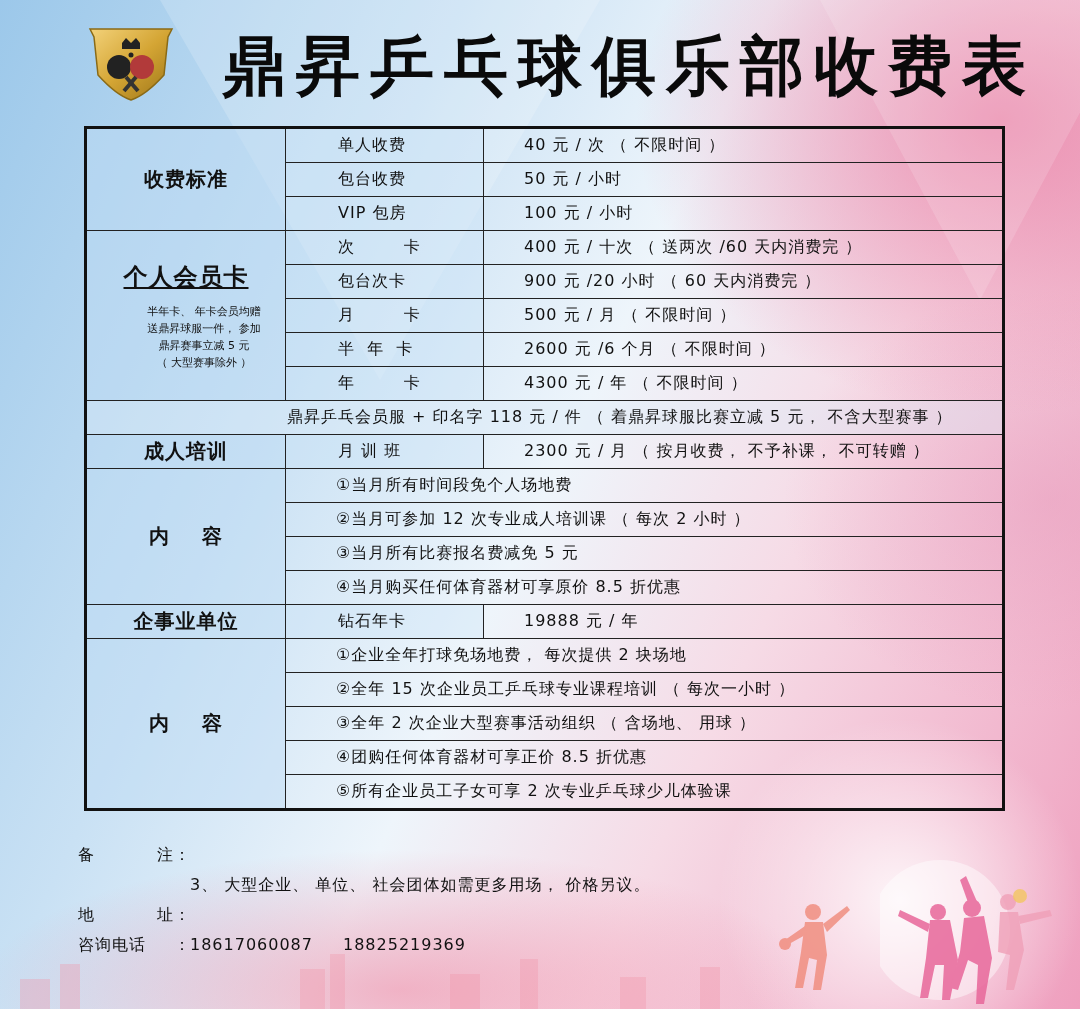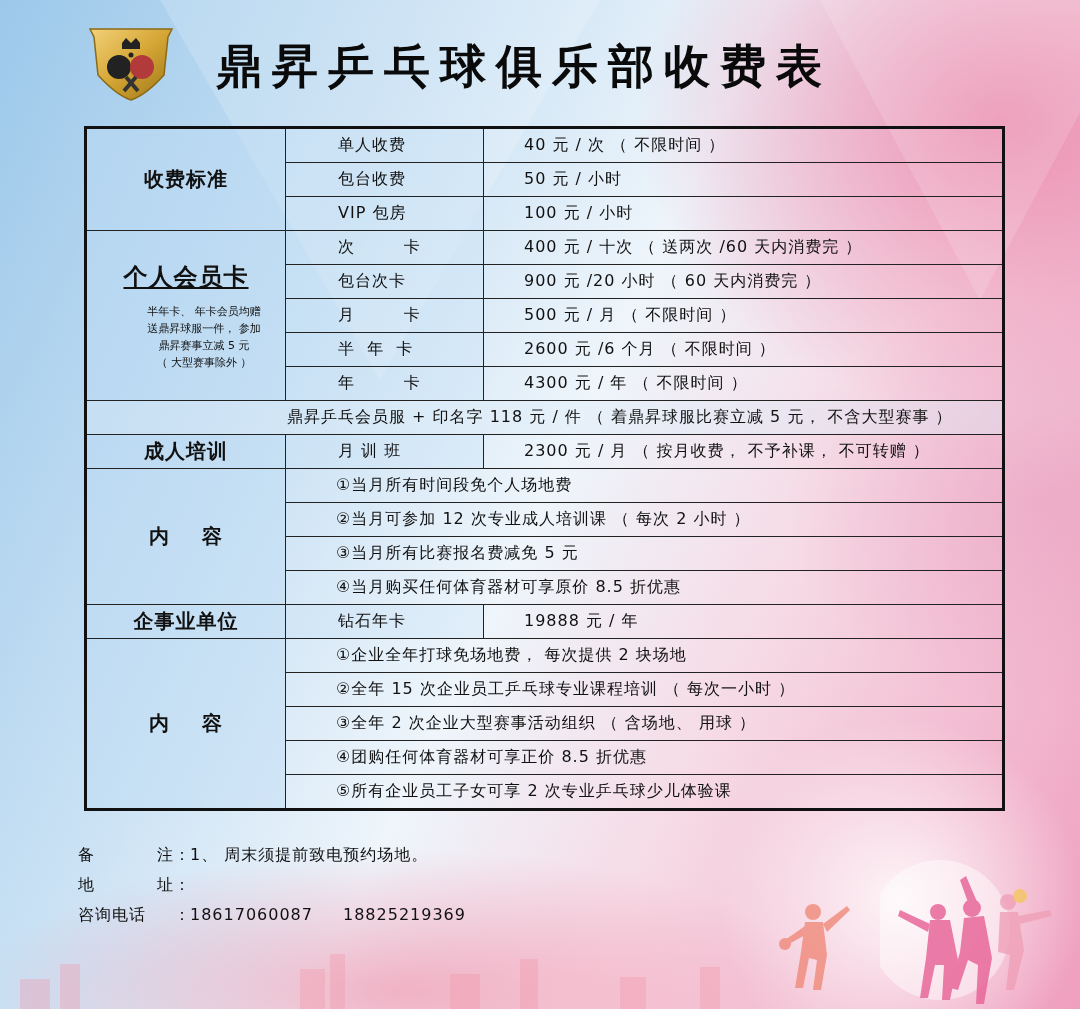--- a/index.html
+++ b/index.html
@@ -12,21 +12,21 @@
       radial-gradient(ellipse 380px 300px at 1050px 500px, rgba(230,150,185,0.45), rgba(230,150,185,0) 70%),
       radial-gradient(ellipse 600px 200px at 400px 990px, rgba(240,120,150,0.5), rgba(240,120,150,0) 70%),
       radial-gradient(ellipse 260px 260px at 900px 900px, rgba(255,255,255,0.85), rgba(255,255,255,0) 70%),
       linear-gradient(115deg, #9cc8ea 0%, #c9e1f4 30%, #eef5fb 50%, #f6dbe6 68%, #ef9fbe 100%);
   }
   .shape { position:absolute; pointer-events:none; }
   .tri1 { left:160px; top:0; width:0; height:0; border-left:220px solid transparent; border-right:220px solid transparent; border-top:380px solid rgba(255,255,255,0.18); }
   .tri2 { left:820px; top:0; width:0; height:0; border-left:160px solid transparent; border-right:160px solid transparent; border-top:300px solid rgba(255,255,255,0.15); }
   .logo { position:absolute; left:86px; top:25px; width:90px; height:76px; }
   .title {
-    position:absolute; left:216px; top:28px; font-size:46px; font-weight:bold;
+    position:absolute; left:222px; top:28px; font-size:64px; font-weight:bold;
     letter-spacing:10px; color:#0a0a0a; line-height:76px; white-space:nowrap;
   }
   table.fee {
     position:absolute; left:84px; top:126px; width:921px;
     border-collapse:collapse; border:3px solid #111;
     font-size:16px; letter-spacing:1px;
   }
   table.fee td { border:1.5px solid #222; height:33px; padding:0; vertical-align:middle; }
   td.cat { width:198px; text-align:center; font-size:20px; font-weight:bold; background:rgba(190,220,244,0.45); }
   td.sub { width:198px; padding-left:52px !important; box-sizing:border-box; background:rgba(200,226,246,0.35); }
@@ -164,21 +164,23 @@
 </tbody>
   </table>
 
 <div class="footer">
   <div class="row">
     <span class="lbl">
       <span>备</span>
       <span>注</span>
     </span>
     <span class="colon">：</span>
-    <span>1、 周末须提前致电预约场地。</span>
+  </div>
+  <div class="row indent">
+    <span>3、 大型企业、 单位、 社会团体如需更多用场， 价格另议。</span>
   </div>
   <div class="row">
     <span class="lbl">
       <span>地</span>
       <span>址</span>
     </span>
     <span class="colon">：</span>
   </div>
   <div class="row phones">
     <span class="lbl" style="margin-right:0">咨询电话</span>

